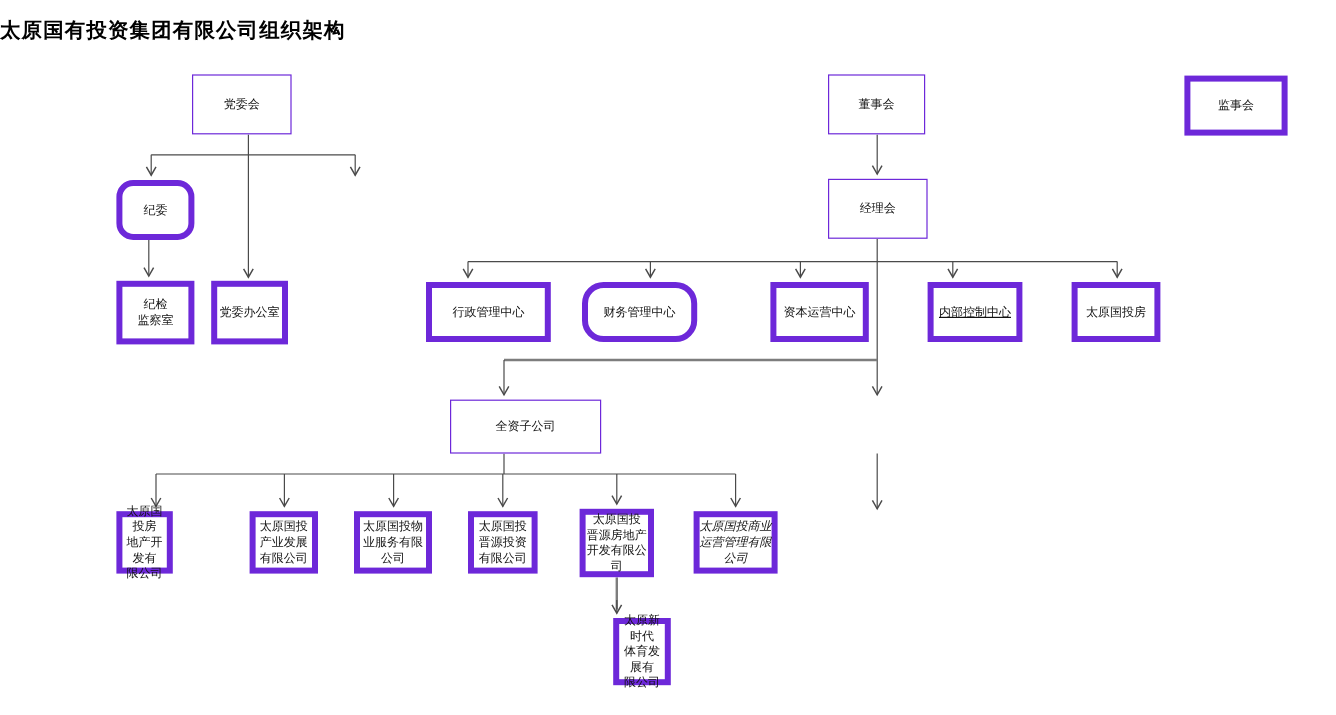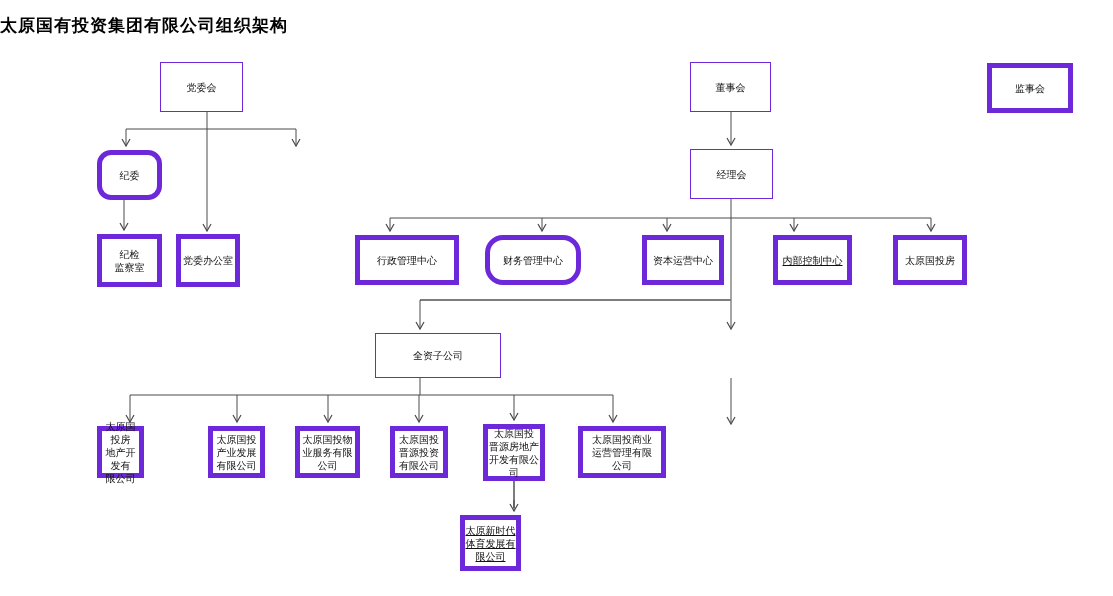--- a/index.html
+++ b/index.html
@@ -113,22 +113,22 @@
   <div class="node" style="left:295px; top:426px; width:65px; height:52px;">太原国投物
 业服务有限
 公司</div>
   <div class="node" style="left:390px; top:426px; width:58px; height:52px;">太原国投
 晋源投资
 有限公司</div>
   <div class="node" style="left:483px; top:424px; width:62px; height:57px;">太原国投
 晋源房地产
 开发有限公
 司</div>
-  <div class="node" style="left:578px; top:426px; width:88px; height:52px;">太原国投商业
+  <div class="node" style="left:578px; top:426px; width:70px; height:52px;font-style:italic;">太原国投商业
 运营管理有限
 公司</div>
 
-  <div class="node" style="left:460px; top:515px; width:61px; height:56px;text-decoration:underline;">太原新时代
+  <div class="node" style="left:511px; top:515px; width:48px; height:56px;">太原新时代
 体育发展有
 限公司</div>
 
 
 </div>
 
 </body></html>

